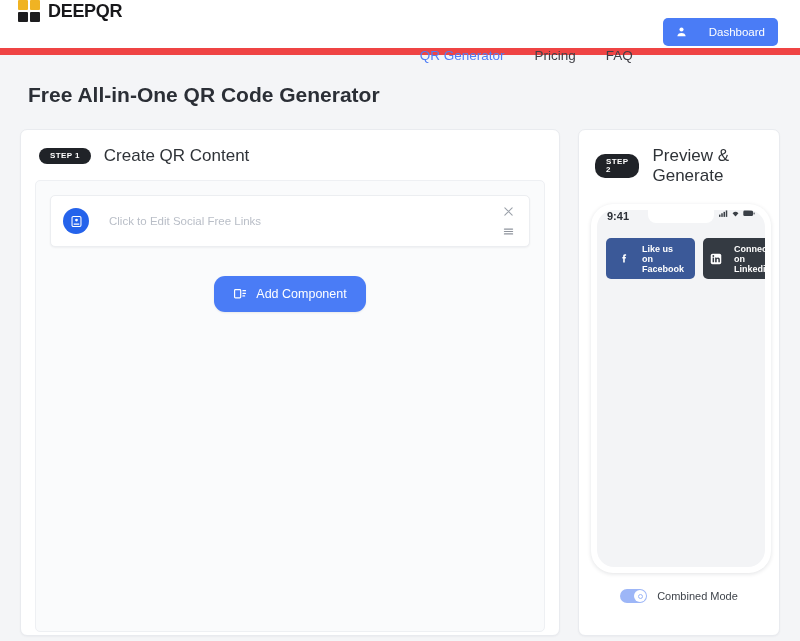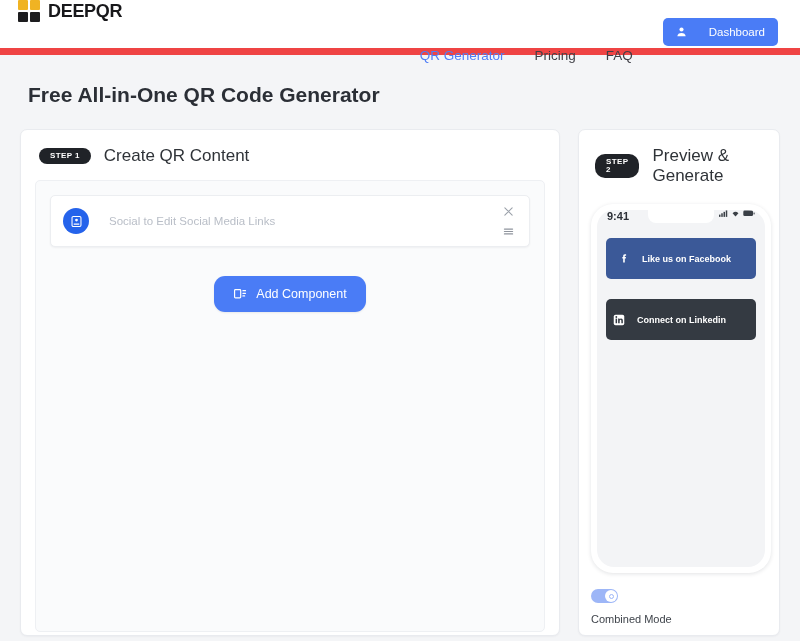--- a/index.html
+++ b/index.html
@@ -179,40 +179,39 @@
   }
   .notch {
     position: absolute;
     left: 50%; top: 0;
     transform: translateX(-50%);
     width: 66px; height: 13px;
     background: #ffffff;
     border-radius: 0 0 8px 8px;
   }
   .status-icons { display: flex; align-items: center; gap: 3px; }
-  .social-list { padding: 8px 9px 0 9px; display: flex; flex-direction: column; gap: 20px; }
+  .social-list { padding: 8px 9px 0 9px; display: flex; flex-direction: row; gap: 8px; }
   .social-btn {
     height: 41px;
     border-radius: 5px;
     display: flex; align-items: center;
     padding: 0 11px;
     gap: 11px;
     cursor: pointer;
   }
   .social-btn .sb-label { color: #ffffff; font-size: 9px; font-weight: bold; }
   .sb-fb { background: #3b5998; }
   .sb-li { background: #343a42; padding-left: 6px; }
   .sb-icon { line-height: 0; flex: 0 0 auto; }
 
   
   .toggle-row {
-    display: flex; justify-content: center;
+    display: flex; align-items: center; justify-content: center;
     gap: 10px;
     margin-top: 16px;
-    flex-direction: column;
   }
   .switch {
     width: 27px; height: 14px;
     border-radius: 8px;
     background: #9db6f7;
     position: relative;
     cursor: pointer;
     flex: 0 0 auto;
   }
   .switch .knob {
@@ -286,21 +285,21 @@
 
     <div class="canvas">
       <div class="component-row">
         <span class="comp-icon">
           <svg width="13" height="13" viewBox="0 0 16 16" fill="none" stroke="#ffffff" stroke-width="1.3">
             <rect x="2.5" y="1.8" width="11" height="12.4" rx="1.6"></rect>
             <circle cx="8" cy="6.2" r="1.7" fill="#ffffff" stroke="none"></circle>
             <path d="M5 11.2h6" stroke-linecap="round"></path>
           </svg>
         </span>
-        <span class="comp-label">Social to Edit Social Media Links</span>
+        <span class="comp-label">Click to Edit Social Free Links</span>
         <span class="row-actions">
           <span class="ico-btn">
             <svg width="13" height="13" viewBox="0 0 16 16" stroke="#9aa0a9" stroke-width="1.3" stroke-linecap="round">
               <path d="M3.5 3.5l9 9M12.5 3.5l-9 9"></path>
             </svg>
           </span>
           <span class="ico-btn">
             <svg width="13" height="13" viewBox="0 0 16 16" stroke="#8f949d" stroke-width="1.5" stroke-linecap="round">
               <path d="M3 5h10M3 8h10M3 11h10"></path>
             </svg>

